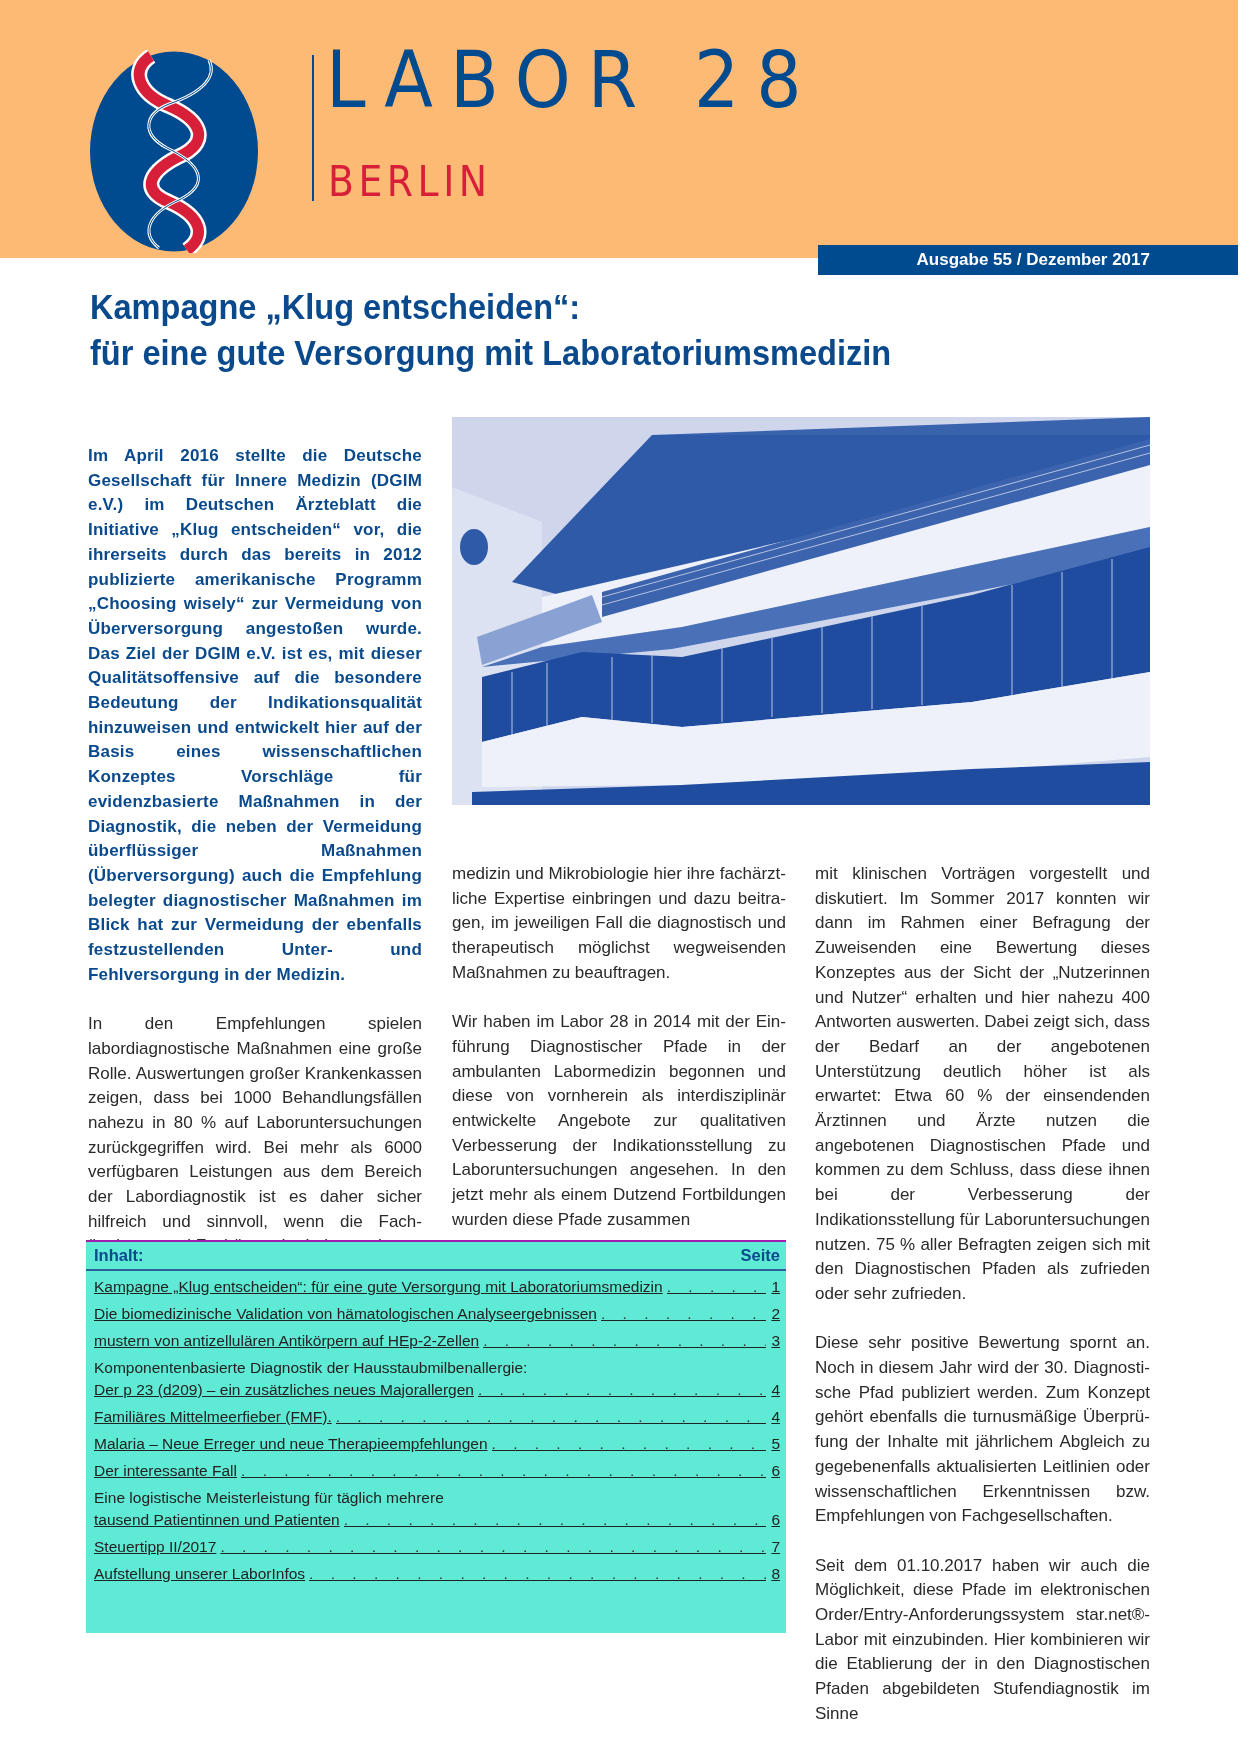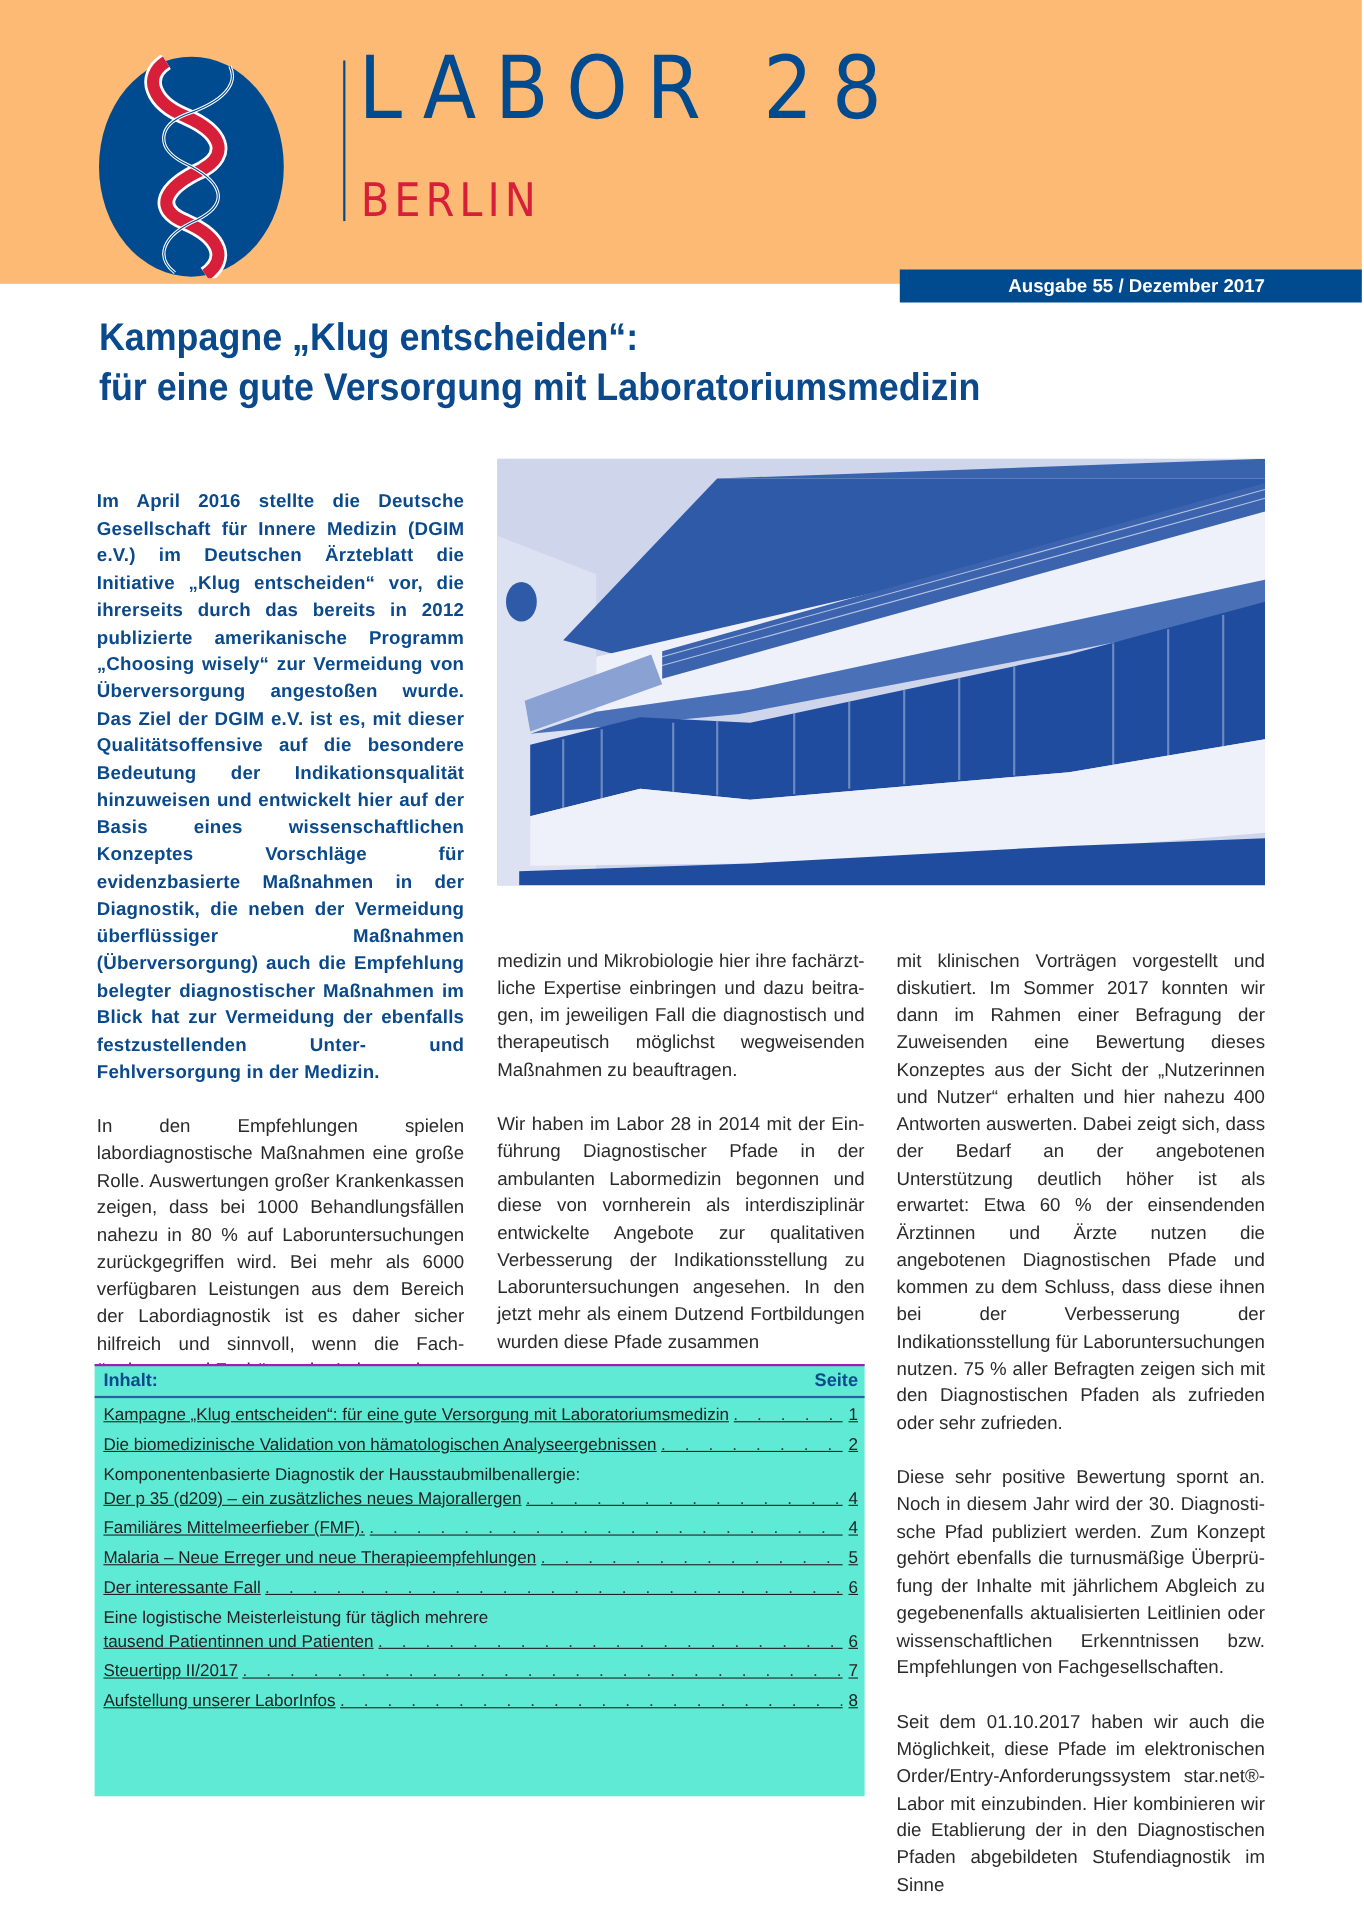--- a/index.html
+++ b/index.html
@@ -179,25 +179,30 @@
         </div>
     </li>
     <li class="toc-item">
       <div class="line">
           <span class="txt">Die biomedizinische Validation von hämatologischen Analyseergebnissen</span>
           <span class="dots"></span>
           <span class="pg">2</span>
         </div>
     </li>
     <li class="toc-item">
+      <div class="line">
+          <span class="txt">mustern von antizellulären Antikörpern auf HEp-2-Zellen</span>
+          <span class="dots"></span>
+          <span class="pg">3</span>
+        </div>
     </li>
     <li class="toc-item">
       <div>Komponentenbasierte Diagnostik der Hausstaubmilbenallergie:</div>
       <div class="line">
-          <span class="txt">Der p 35 (d209) – ein zusätzliches neues Majorallergen</span>
+          <span class="txt">Der p 23 (d209) – ein zusätzliches neues Majorallergen</span>
           <span class="dots"></span>
           <span class="pg">4</span>
         </div>
     </li>
     <li class="toc-item">
       <div class="line">
           <span class="txt">Familiäres Mittelmeerfieber (FMF).</span>
           <span class="dots"></span>
           <span class="pg">4</span>
         </div>

